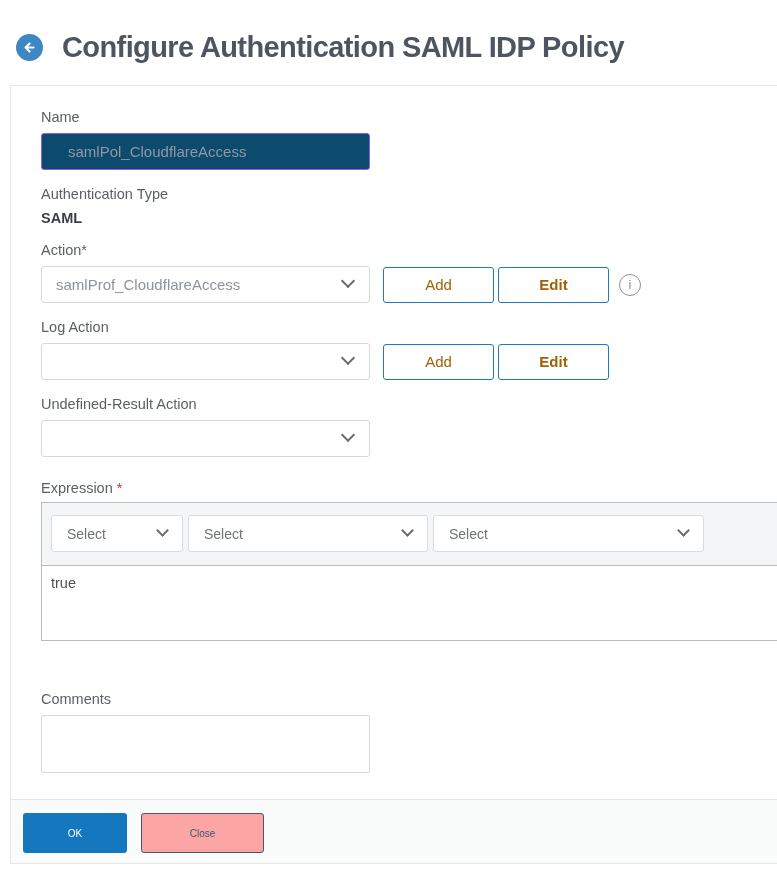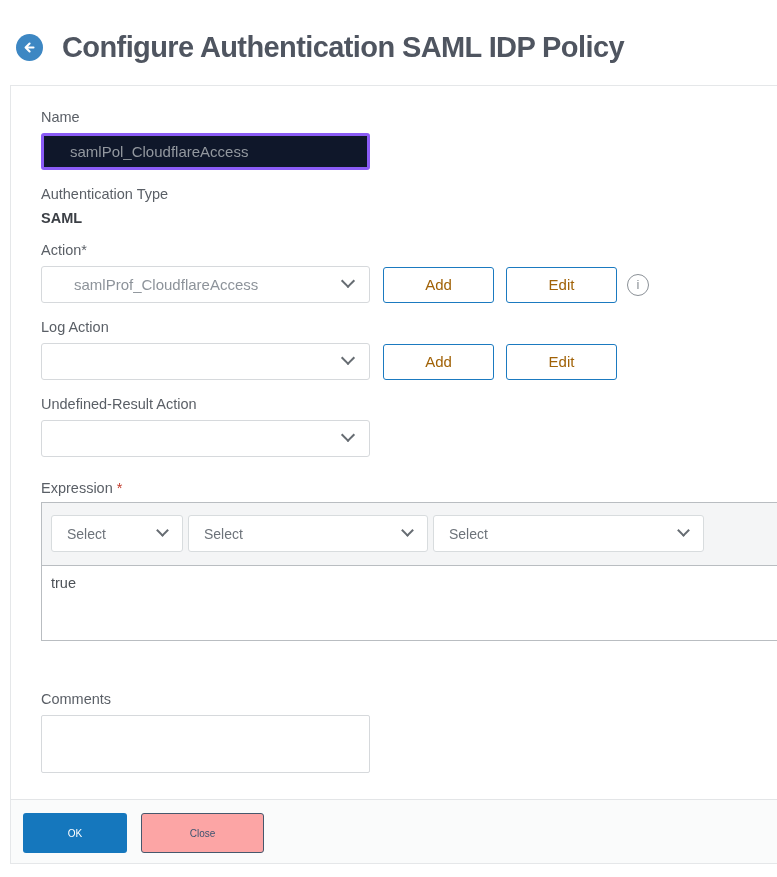--- a/index.html
+++ b/index.html
@@ -15,38 +15,38 @@
 
   
   .panel { margin: 21px 0 0 10px; width: 850px; background: #fff;
            border: 1px solid #e5e7e9; border-right: none; }
   .panel-body { padding: 23px 0 0 30px; }
 
   .field-label { font-size: 14.5px; color: #5a5f66; line-height: 16px; margin-bottom: 8px; }
   .req { color: #c0392b; }
   .bold-value { font-size: 14.5px; font-weight: bold; color: #3b3f45; margin-bottom: 16px; }
 
-  .text-input { width: 329px; height: 37px; border: 3px solid #8b5cf6; border-radius: 3px;
-                background: #0f172a; color: #93989f; font-size: 15px; padding: 0 8px 0 26px;
+  .text-input { width: 329px; height: 37px; border: 1px solid #8b5cf6; border-radius: 3px;
+                background: #0c4a6e; color: #93989f; font-size: 15px; padding: 0 8px 0 26px;
                 font-family: "Liberation Sans", sans-serif; }
   .mb16 { margin-bottom: 16px; }
 
   .select-box { position: relative; width: 329px; height: 37px; border: 1px solid #d6d9dc;
                 border-radius: 3px; background: #fff; display: flex; align-items: center;
-                padding-left: 32px; font-size: 15px; color: #8d939a; cursor: pointer; flex: 0 0 auto; }
+                padding-left: 14px; font-size: 15px; color: #8d939a; cursor: pointer; flex: 0 0 auto; }
   .select-box .chevron { position: absolute; right: 16px; top: 13px; }
   .chevron { width: 10px; height: 10px; border-right: 2px solid #666c72; border-bottom: 2px solid #666c72;
              transform: rotate(45deg); display: inline-block; margin-top: -4px; }
 
   .row { display: flex; align-items: center; margin-bottom: 16px; }
   .row .select-box { margin-right: 13px; }
   .btn-outline-blue { width: 111px; height: 36px; background: #fff; border: 1px solid #1b7ac0;
                       border-radius: 3px; color: #a16207; font-size: 15px; cursor: pointer;
                       font-family: "Liberation Sans", sans-serif; }
-  .btn-outline-blue + .btn-outline-blue { margin-left: 12px; }
+  .btn-outline-blue + .btn-outline-blue { margin-left: 4px; font-weight: bold; }
   .info-icon { width: 22px; height: 22px; border-radius: 50%; border: 1.5px solid #8b9197;
                color: #8b9197; font-size: 13px; display: flex; align-items: center;
                justify-content: center; margin-left: 10px; font-style: normal; cursor: pointer; }
 
   
   .expr-label { margin-top: 23px; margin-bottom: 6px; }
   .expr-container { width: 819px; border: 1px solid #b9bdc1; }
   .expr-header { background: #f4f5f6; padding: 12px 0 13px 9px; display: flex; gap: 5px; }
   .expr-select { position: relative; height: 37px; border: 1px solid #d8dcde; border-radius: 3px;
                  background: #fff; display: flex; align-items: center; padding-left: 15px;

